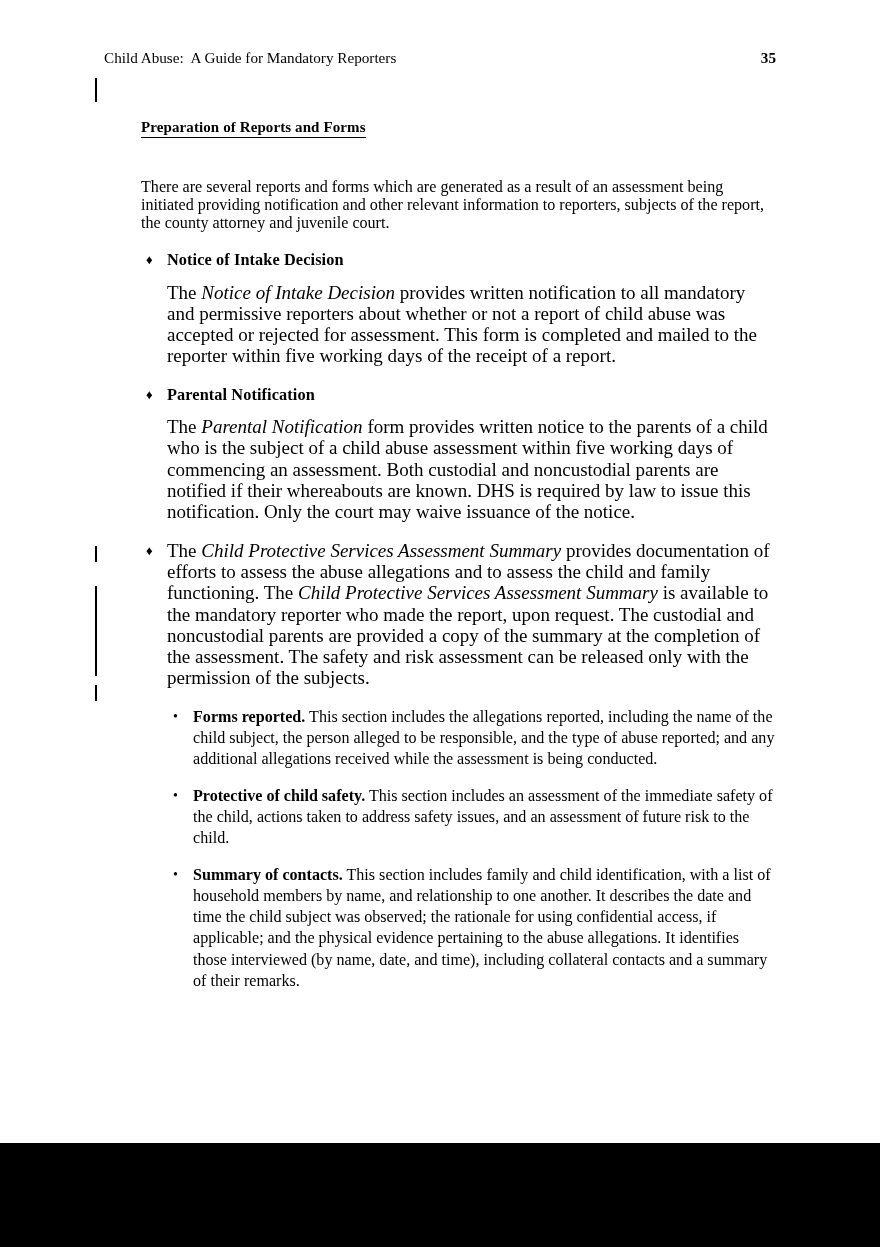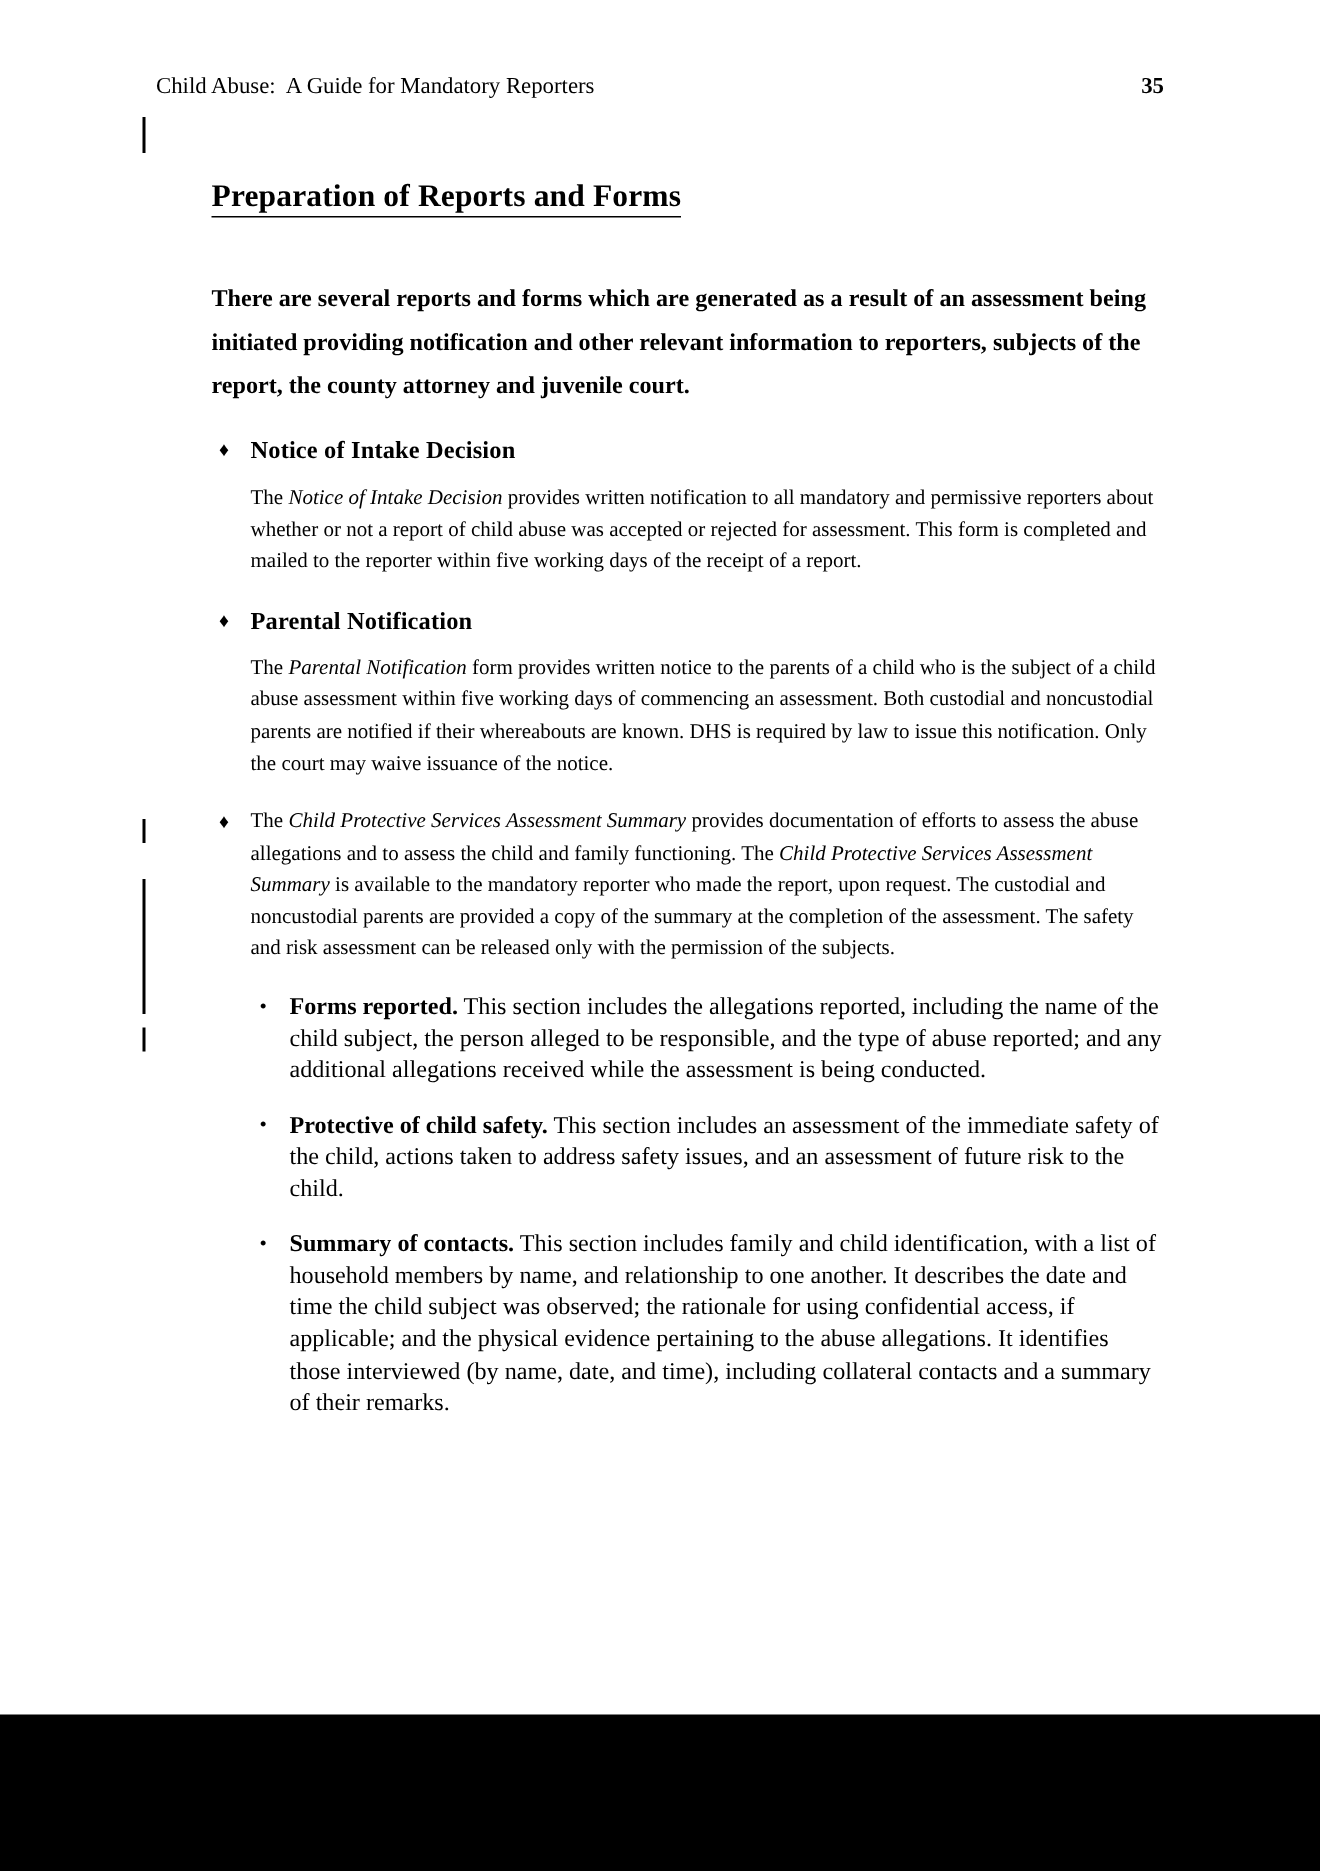--- a/index.html
+++ b/index.html
@@ -55,36 +55,35 @@
   
   .content {
     position: absolute;
     left: 141px;
     top: 118px;
     width: 636px;
   }
 
   h1.section-heading {
     margin: 0 0 21px 0;
-    font-size: 21px;
+    font-size: 15px;
     font-weight: bold;
     line-height: 1.2;
     display: inline-block;
     border-bottom: 1.6px solid #000;
     padding-bottom: 1px;
     letter-spacing: 0.1px;
   }
   .heading-wrap { display: block; margin-bottom: 19px; }
 
   p.body-para {
     margin: 0 0 17px 0;
     font-size: 16.1px;
-    line-height: 29px;
+    line-height: 18px;
     text-align: left;
-    font-weight: bold;
   }
 
   
   .lvl1 {
     margin: 0 0 0 0;
     padding: 0;
     list-style: none;
   }
   .lvl1 > li {
     position: relative;
@@ -100,21 +99,21 @@
   }
   .lvl1-title {
     margin: 0 0 11px 0;
     font-size: 16.3px;
     font-weight: bold;
     line-height: 21.5px;
     letter-spacing: 0.1px;
   }
   .lvl1-para {
     margin: 0 0 17px 0;
-    font-size: 14px;
+    font-size: 19px;
     line-height: 21.3px;
   }
   .lvl1-para.last { margin-bottom: 16px; }
 
   
   .lvl2 {
     margin: 4px 0 0 0;
     padding: 0;
     list-style: none;
     width: 610px;

